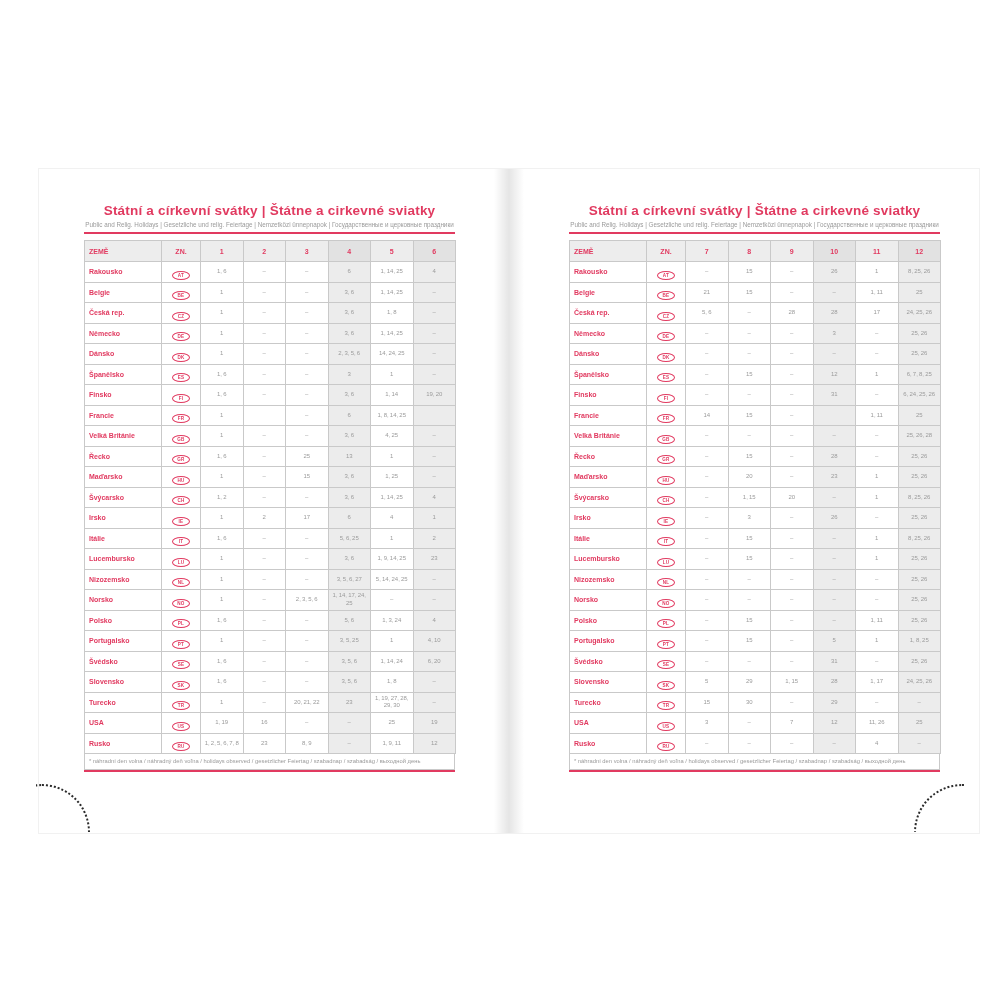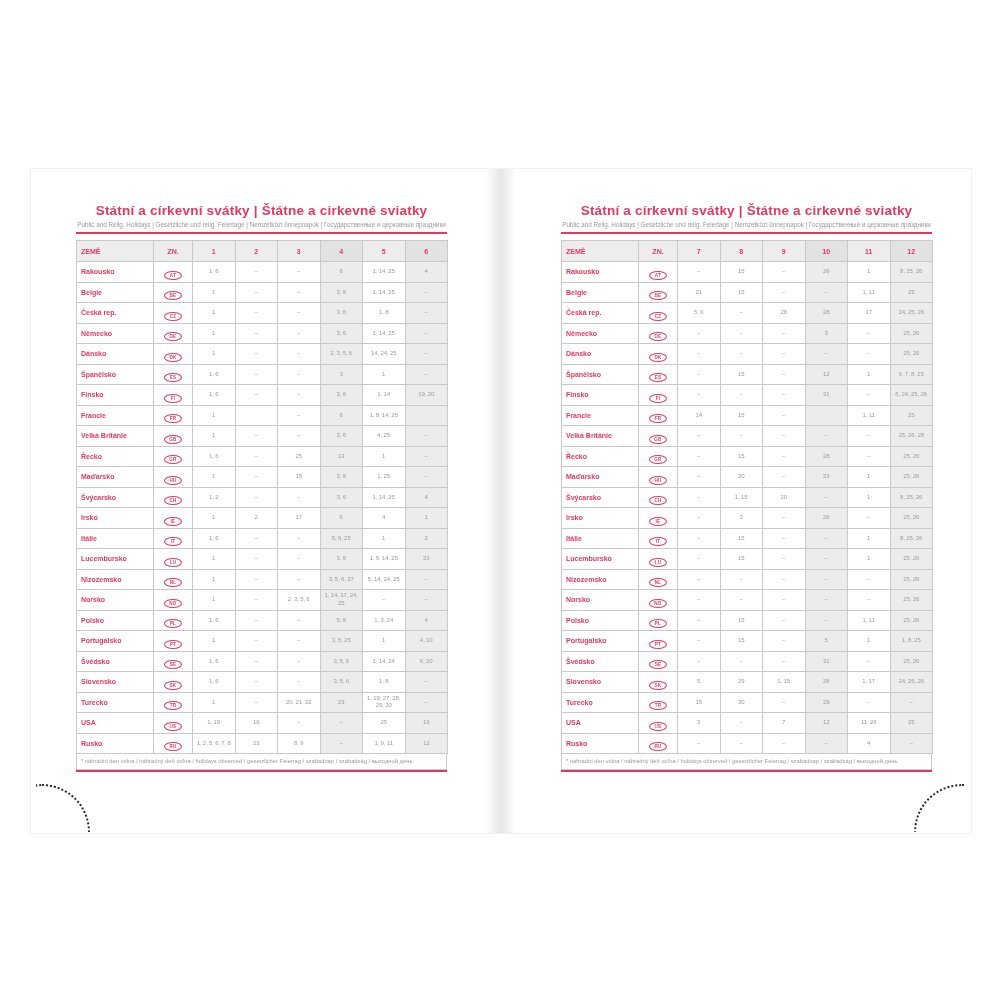--- a/index.html
+++ b/index.html
@@ -1,18 +1,18 @@
 <!DOCTYPE html>
 <html><head>
 <meta charset="utf-8">
 <style>
   html,body{margin:0;padding:0;background:#ffffff;}
   body{width:1000px;height:1000px;position:relative;overflow:hidden;
        font-family:"Liberation Sans", sans-serif;}
-  .sheet{position:absolute;left:30px;top:168px;width:940px;height:664px;
+  .sheet{position:absolute;left:38px;top:168px;width:940px;height:664px;
          background:#fff;border:1px solid #f1f1f1;}
   .gutter{position:absolute;left:455px;top:0;width:30px;height:664px;
           background:linear-gradient(to right,rgba(0,0,0,0) 0%,rgba(0,0,0,0.10) 50%,rgba(0,0,0,0) 100%);}
   .page-inner{position:absolute;top:34px;width:371px;}
   .page-inner.left{left:45px;}
   .page-inner.right{left:530px;}
   .ttl{text-align:center;color:#e13a60;font-weight:bold;font-size:13.5px;
        letter-spacing:0.2px;margin:0 0 3px 0;}
   .sub{text-align:center;color:#9a9a9a;font-size:6.3px;margin:0 0 4px 0;white-space:nowrap;}
   .rule{height:2px;background:#e13a60;}

